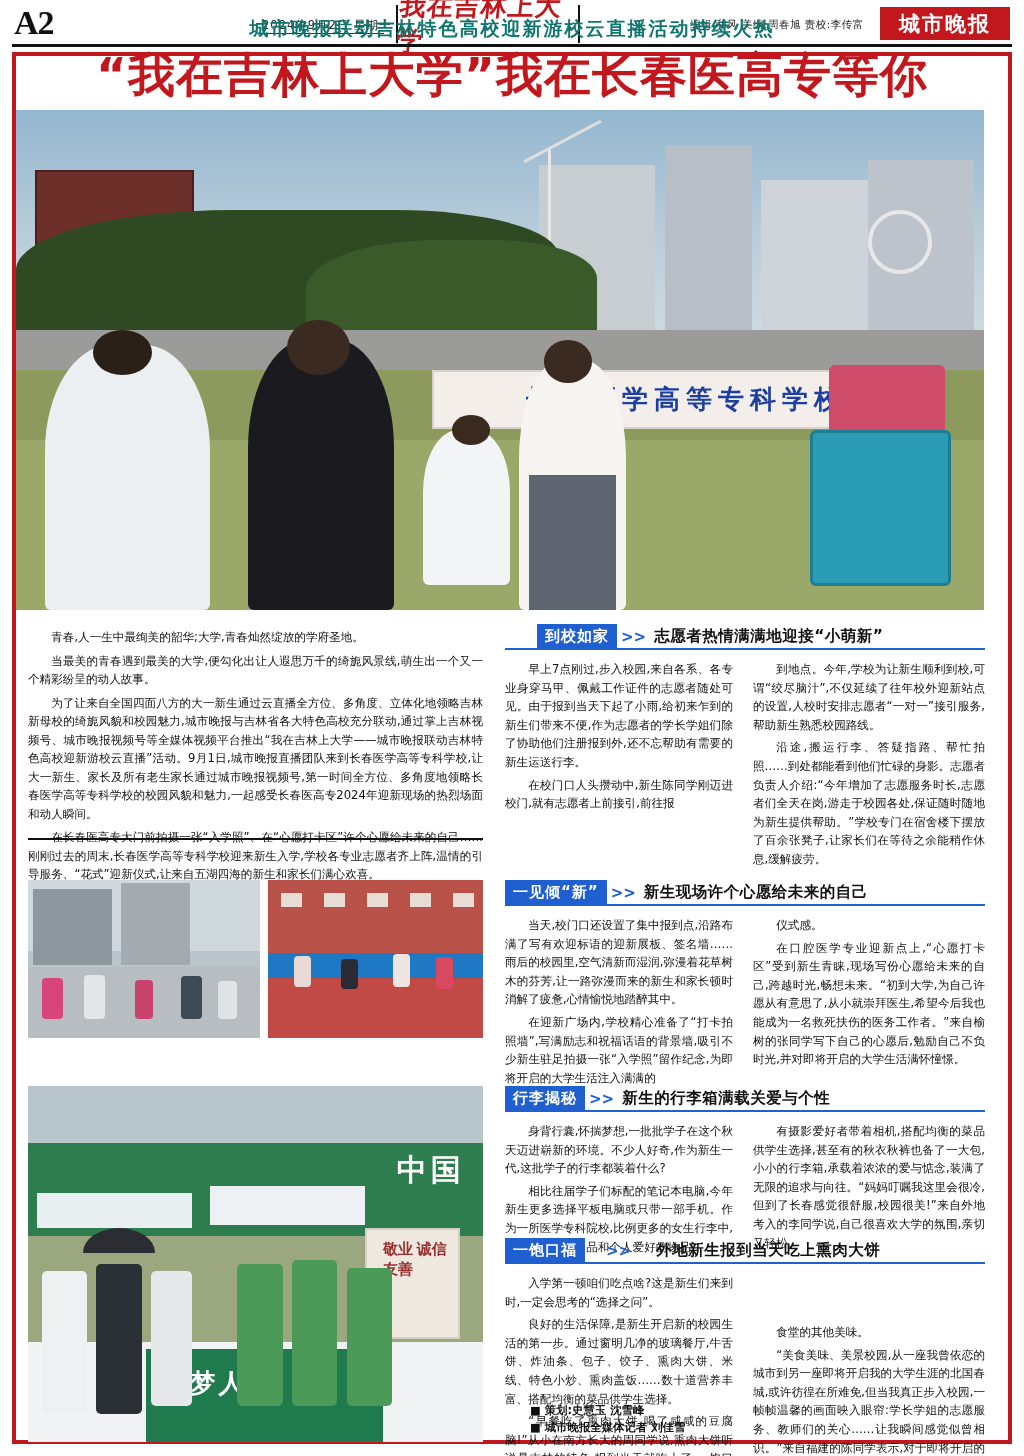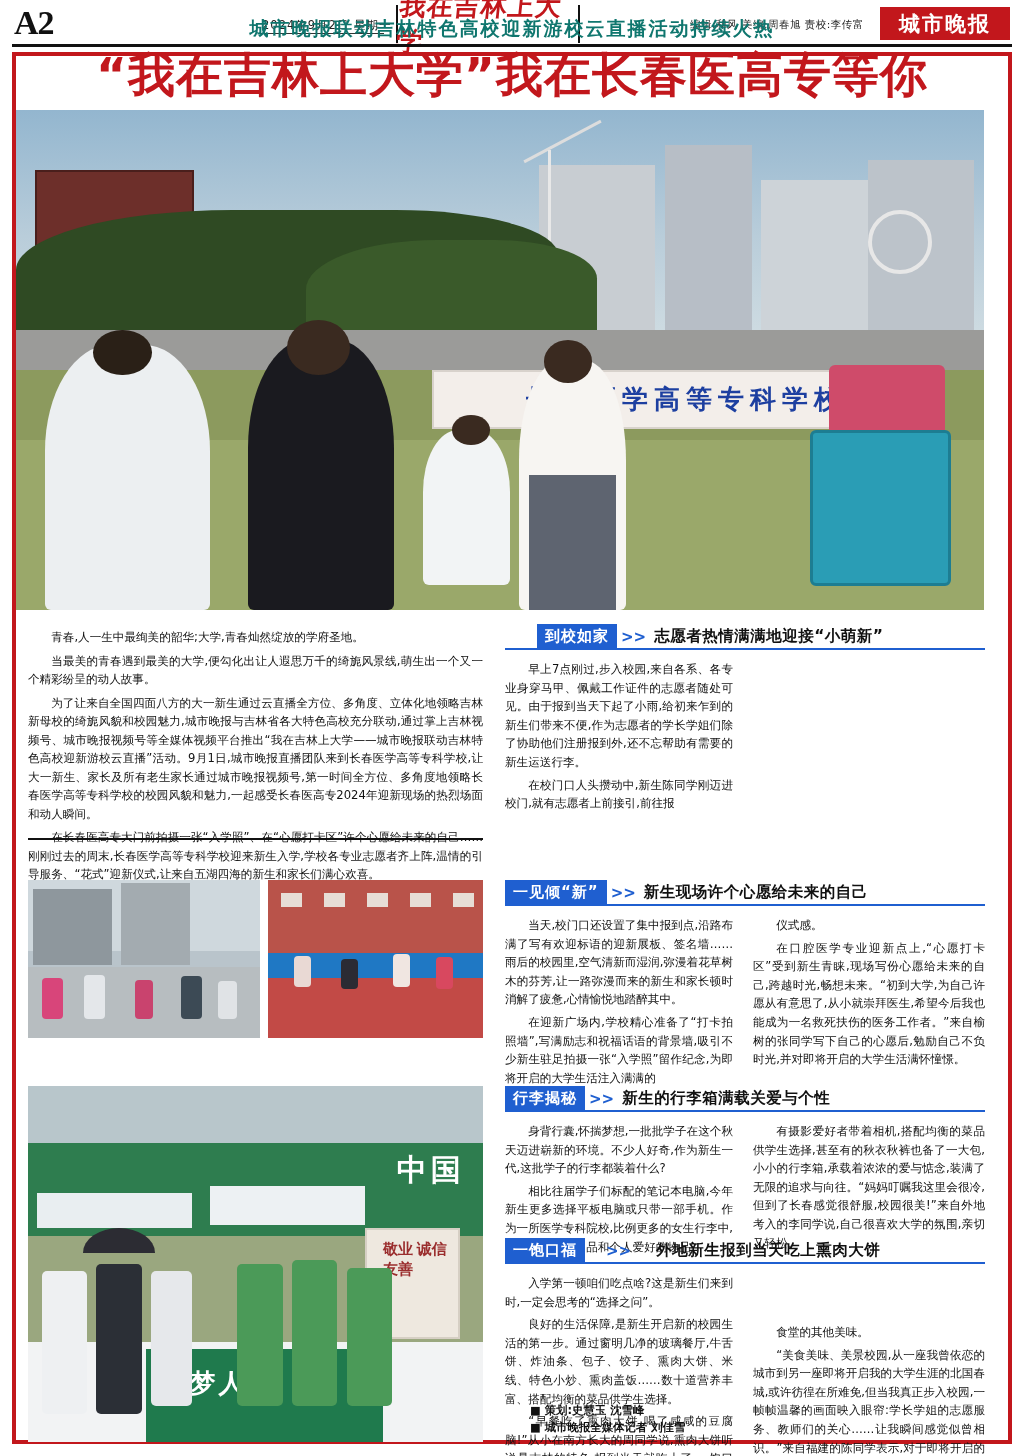--- a/index.html
+++ b/index.html
@@ -191,20 +191,24 @@
   <div class="sec" style="left:505px;top:624px;padding-left:32px;">
     <span class="tag">到校如家</span>
     <span class="arrows">&gt;&gt;</span>
     <span class="ttl">志愿者热情满满地迎接“小萌新”</span>
   </div>
   <div class="sec-rule" style="left:505px;top:648px;width:480px;"></div>
   <div class="col" style="left:505px;top:660px;width:228px;">
     <p>早上7点刚过,步入校园,来自各系、各专业身穿马甲、佩戴工作证件的志愿者随处可见。由于报到当天下起了小雨,给初来乍到的新生们带来不便,作为志愿者的学长学姐们除了协助他们注册报到外,还不忘帮助有需要的新生运送行李。</p>
     <p>在校门口人头攒动中,新生陈同学刚迈进校门,就有志愿者上前接引,前往报</p>
   </div>
+  <div class="col" style="left:753px;top:660px;width:232px;">
+    <p>到地点。今年,学校为让新生顺利到校,可谓“绞尽脑汁”,不仅延续了往年校外迎新站点的设置,人校时安排志愿者“一对一”接引服务,帮助新生熟悉校园路线。</p>
+    <p>沿途,搬运行李、答疑指路、帮忙拍照……到处都能看到他们忙碌的身影。志愿者负责人介绍:“今年增加了志愿服务时长,志愿者们全天在岗,游走于校园各处,保证随时随地为新生提供帮助。”学校专门在宿舍楼下摆放了百余张凳子,让家长们在等待之余能稍作休息,缓解疲劳。</p>
+  </div>
 
   <div class="sec" style="left:505px;top:880px;">
     <span class="tag">一见倾“新”</span>
     <span class="arrows">&gt;&gt;</span>
     <span class="ttl">新生现场许个心愿给未来的自己</span>
   </div>
   <div class="sec-rule" style="left:505px;top:904px;width:480px;"></div>
   <div class="col" style="left:753px;top:916px;width:232px;">
     <p>仪式感。</p>
     <p>在口腔医学专业迎新点上,“心愿打卡区”受到新生青睐,现场写份心愿给未来的自己,跨越时光,畅想未来。“初到大学,为自己许愿从有意思了,从小就崇拜医生,希望今后我也能成为一名救死扶伤的医务工作者。”来自榆树的张同学写下自己的心愿后,勉励自己不负时光,并对即将开启的大学生活满怀憧憬。</p>

